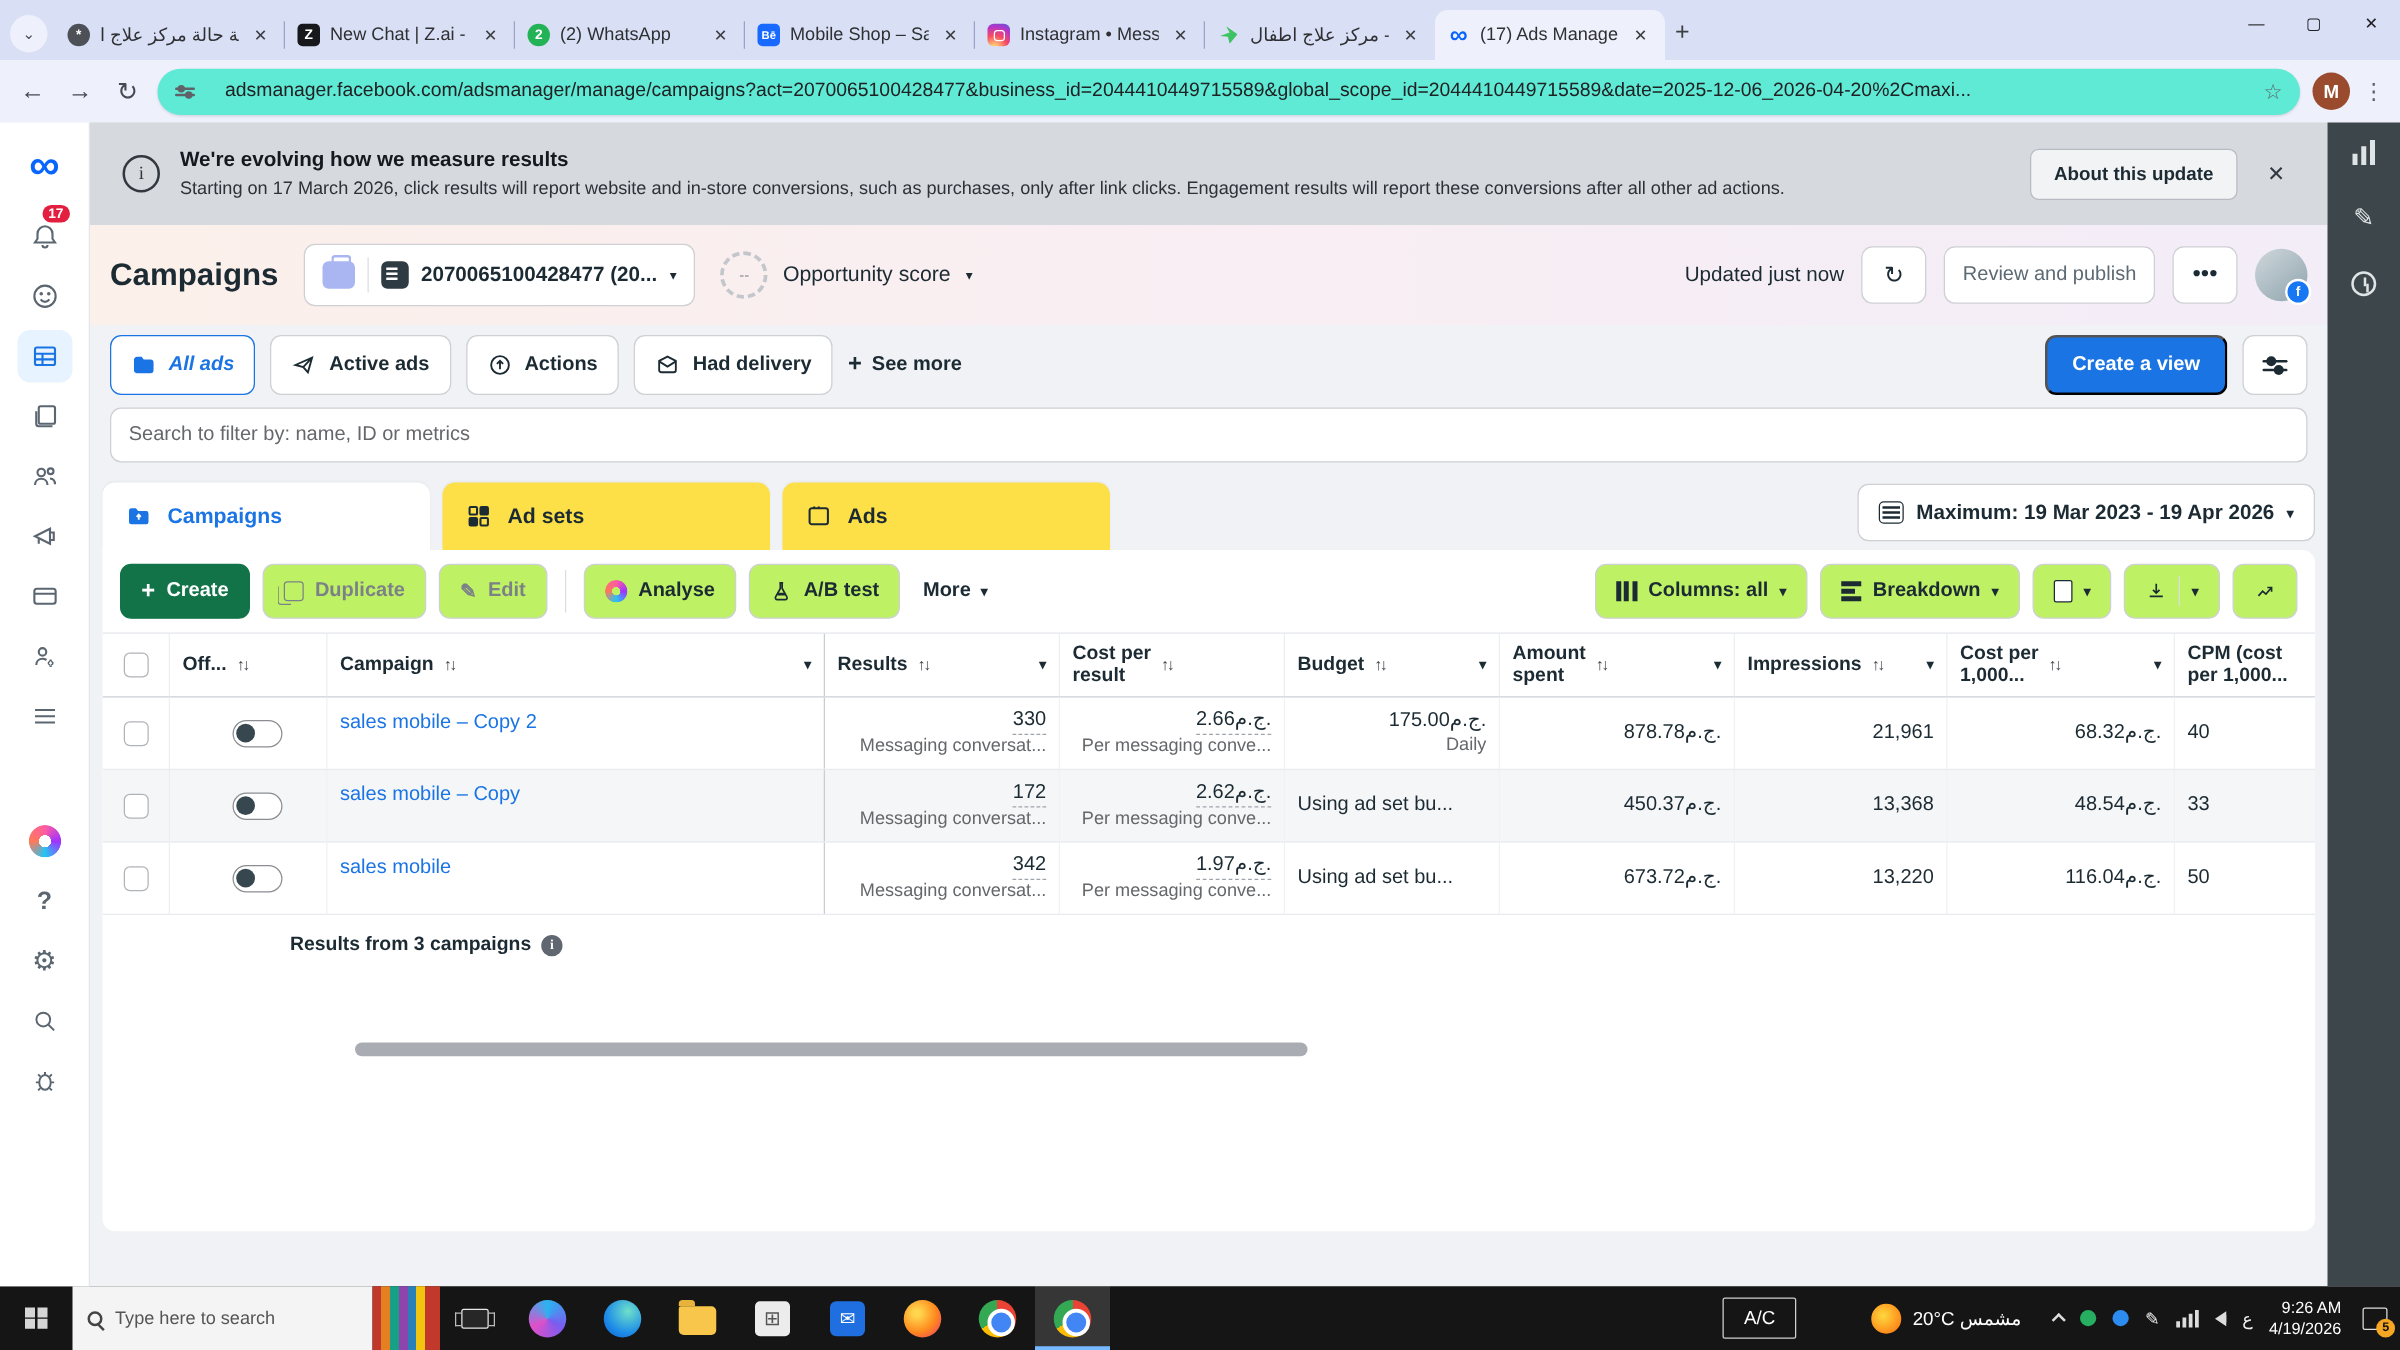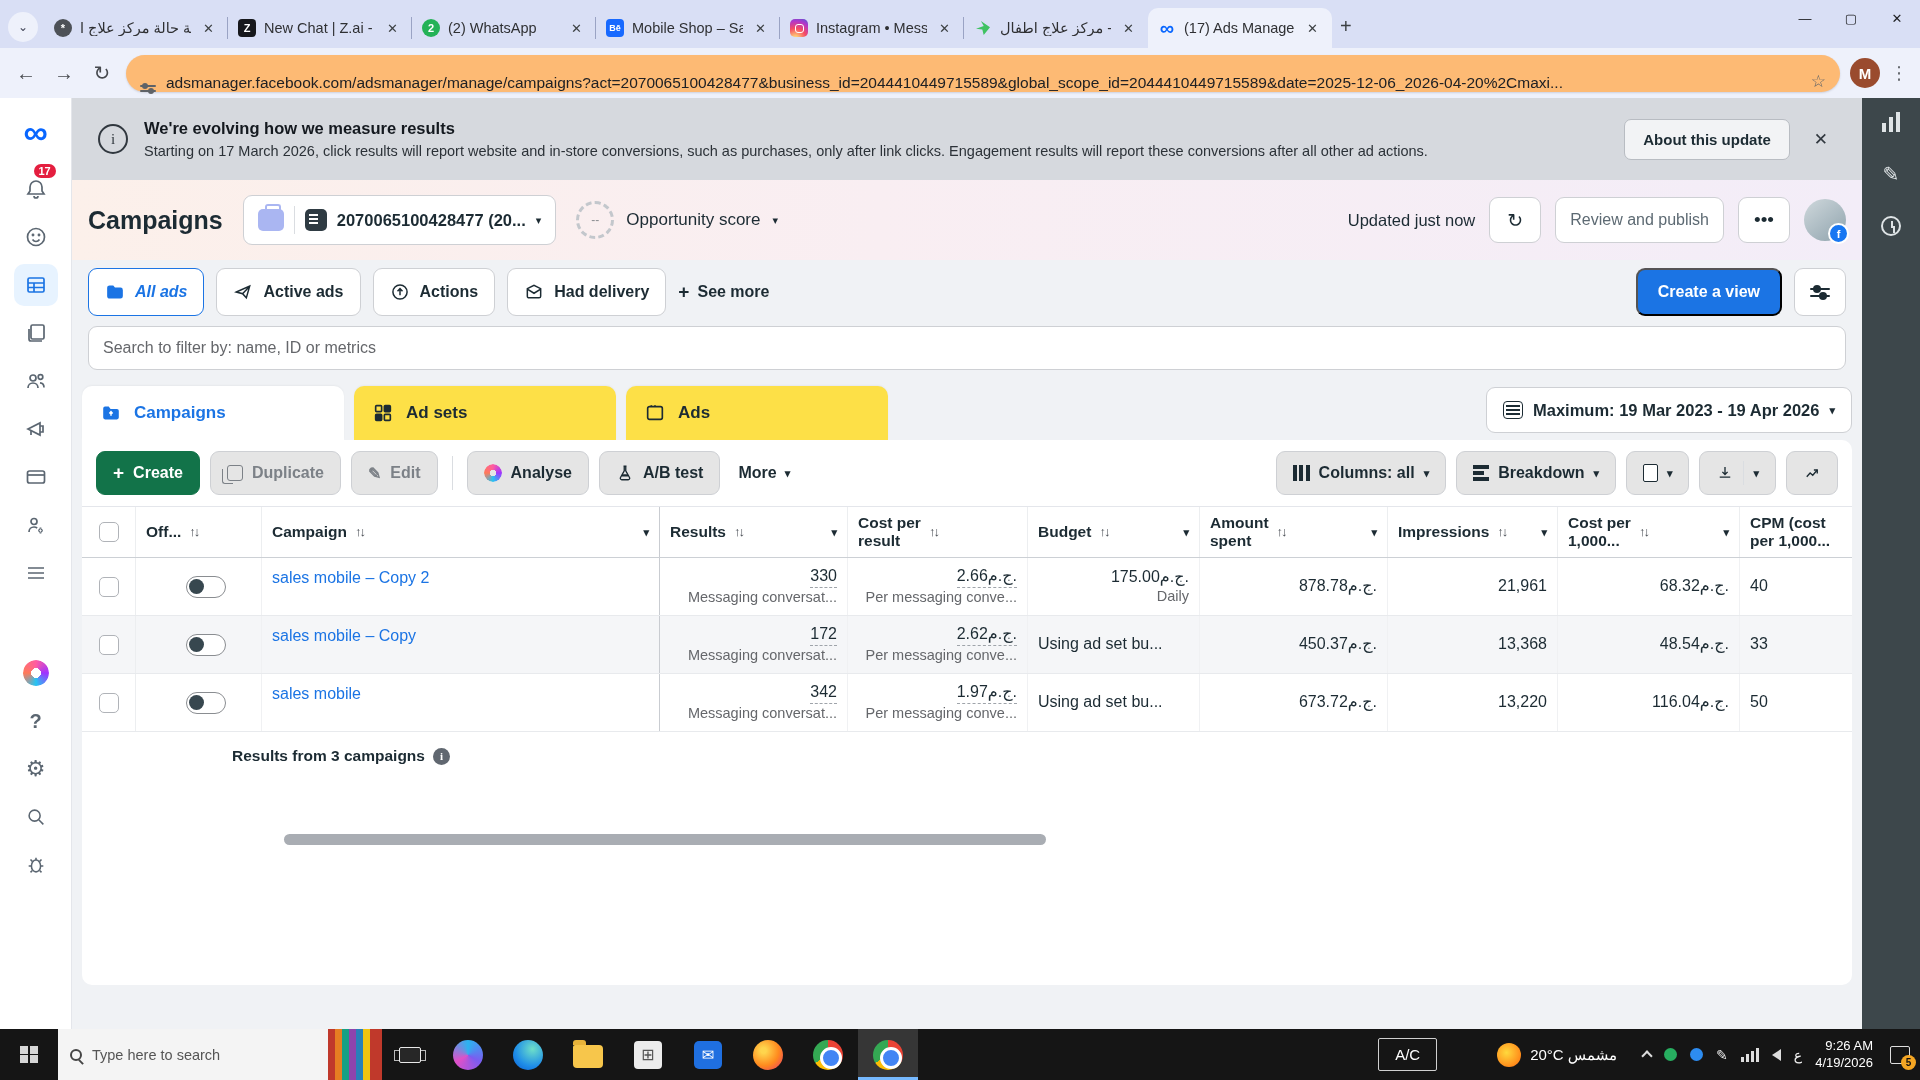--- a/index.html
+++ b/index.html
@@ -22,21 +22,21 @@
   .fav.instagram{background:radial-gradient(circle at 30% 110%,#ffd676 8%,#f54b64 45%,#b335c9 75%,#4f5bd5 100%);border-radius:5px;}
   .fav.instagram i{width:9px;height:9px;border:1.6px solid #fff;border-radius:3px;display:block;}
   .fav.gab{background:transparent;}
   .fav.gab i{display:block;width:14px;height:14px;background:#3fc262;clip-path:polygon(0 55%,55% 35%,35% 0,100% 45%,55% 100%,45% 60%);}
   .fav.meta{background:transparent;color:#0866ff;font-size:20px;}
   .newtab{color:#3c4043;font-size:20px;margin:0 0 10px 8px;}
   .winctl{position:absolute;right:0;top:0;height:36px;display:flex;}
   .winctl span{width:46px;display:flex;align-items:center;justify-content:center;color:#202124;font-size:13px;}
   .toolbar{height:50px;background:#eef1fb;display:flex;align-items:center;padding:0 12px;gap:10px;}
   .navic{color:#46494e;font-size:20px;width:28px;text-align:center;}
-  .omnibox{flex:1;height:37px;background:#fdba74;border-radius:19px;display:flex;align-items:flex-end;padding:0 14px;gap:10px;box-shadow:0 1px 2px rgba(60,64,90,.18);min-width:0;}
+  .omnibox{flex:1;height:37px;background:#5eead4;border-radius:19px;display:flex;align-items:center;padding:0 14px;gap:24px;box-shadow:0 1px 2px rgba(60,64,90,.18);min-width:0;}
   .tune{display:flex;flex-direction:column;gap:3px;width:16px;}
   .tune i{height:2px;background:#5f6368;border-radius:2px;position:relative;display:block;}
   .tune i::after{content:"";position:absolute;top:-2px;width:6px;height:6px;border-radius:50%;background:#5f6368;}
   .tune i:first-child::after{left:2px;}.tune i:last-child::after{right:2px;}
   .urltext{flex:1;font-size:15.5px;color:#202124;white-space:nowrap;overflow:hidden;}
   .star{color:#5f6368;font-size:17px;}
   .avatar-m{width:30px;height:30px;border-radius:50%;background:#9a4b2e;color:#fff;display:flex;align-items:center;justify-content:center;font-size:15px;font-weight:bold;}
   .kebab{color:#5f6368;font-size:18px;}
 
   
@@ -100,21 +100,21 @@
   .tabsrow{display:flex;align-items:flex-end;padding:0 10px;gap:10px;flex:0 0 60px;position:relative;}
   .ltab{width:262px;height:54px;border-radius:10px 10px 0 0;display:flex;align-items:center;gap:12px;padding:0 18px;font-size:17px;font-weight:bold;color:#1c2b33;background:#fde047;box-shadow:0 -1px 2px rgba(0,0,0,.04);}
   .ltab.active{background:#fff;color:#1b74e4;}
   .ltab svg{flex:0 0 auto;}
   .daterange{margin-left:auto;align-self:center;height:46px;background:#fff;border:1px solid #ced0d4;border-radius:9px;display:flex;align-items:center;gap:10px;padding:0 16px;font-size:16.5px;font-weight:600;color:#1c2b33;}
   .calic{width:20px;height:18px;border:1.8px solid #1c2b33;border-radius:4px;position:relative;}
   .calic::before{content:"";position:absolute;left:2px;top:3px;right:2px;height:1.6px;background:#1c2b33;box-shadow:0 4px 0 #1c2b33,0 8px 0 #1c2b33;}
   
   .panel{flex:1;background:#fff;margin:0 10px;border-radius:0 10px 10px 10px;position:relative;overflow:hidden;display:flex;flex-direction:column;}
   .actionsrow{height:66px;display:flex;align-items:center;padding:0 14px;gap:10px;flex:0 0 66px;}
-  .abtn{height:44px;background:#e5e5e5;border:1px solid #ced0d4;border-radius:9px;display:flex;align-items:center;gap:9px;padding:0 16px;font-size:16px;font-weight:600;color:#1c2b33;}
+  .abtn{height:44px;background:#bef264;border:1px solid #ced0d4;border-radius:9px;display:flex;align-items:center;gap:9px;padding:0 16px;font-size:16px;font-weight:600;color:#1c2b33;}
   .abtn.disabled{color:#7c8187;}
   .abtn.green{background:#127349;border-color:#127349;color:#fff;}
   .vdiv{width:1px;height:34px;background:#dadde1;margin:0 4px;}
   .more{font-size:16px;font-weight:600;color:#1c2b33;display:flex;align-items:center;gap:8px;padding:0 8px;}
   .ar-right{margin-left:auto;display:flex;gap:10px;align-items:flex-start;}
   .colic{display:flex;gap:2.5px;}
   .colic i{width:4px;height:16px;background:#1c2b33;display:block;}
   .brkic{display:flex;flex-direction:column;gap:2px;align-items:flex-start;}
   .brkic i{height:4px;background:#1c2b33;display:block;}
   .brkic i:nth-child(1){width:16px;}.brkic i:nth-child(2){width:11px;}.brkic i:nth-child(3){width:16px;}
@@ -158,21 +158,21 @@
   .rr-bars{display:flex;align-items:flex-end;gap:3px;height:20px;}
   .rr-bars i{width:4px;background:#dfe4e6;display:block;}
   .rr-bars i:nth-child(1){height:9px;}.rr-bars i:nth-child(2){height:15px;}.rr-bars i:nth-child(3){height:20px;}
   .rr-clock{width:20px;height:20px;border:2px solid #dfe4e6;border-radius:50%;position:relative;}
   .rr-clock::after{content:"";position:absolute;left:8px;top:3px;width:2px;height:7px;background:#dfe4e6;box-shadow:2px 5px 0 -0px #dfe4e6;}
   
   .taskbar{height:51px;background:#151515;display:flex;align-items:stretch;color:#fff;}
   .tb-start{width:58px;display:flex;align-items:center;justify-content:center;}
   .winlogo{display:grid;grid-template-columns:8px 8px;grid-template-rows:8px 8px;gap:1.5px;}
   .winlogo i{background:#d6d6d6;display:block;}
-  .tb-search{width:270px;background:#f4f4f4;display:flex;align-items:center;gap:10px;padding:0 12px;color:#555;font-size:14.5px;}
+  .tb-search{width:240px;background:#f4f4f4;display:flex;align-items:center;gap:10px;padding:0 12px;color:#555;font-size:14.5px;}
   .mag{width:12px;height:12px;border:2px solid #444;border-radius:50%;position:relative;flex:0 0 12px;}
   .mag::after{content:"";position:absolute;right:-4px;bottom:-4px;width:6px;height:2px;background:#444;transform:rotate(45deg);}
   .tb-books{width:54px;background:repeating-linear-gradient(90deg,#c0392b 0 7px,#e67e22 7px 14px,#16a085 14px 21px,#8e44ad 21px 28px,#2980b9 28px 35px,#f1c40f 35px 42px,#c0392b 42px 49px);}
   .tb-taskview{width:56px;display:flex;align-items:center;justify-content:center;}
   .tv{width:22px;height:16px;border:1.6px solid #e8e8e8;border-radius:2px;position:relative;background:rgba(255,255,255,.08);}
   .tv::before{content:"";position:absolute;left:-6px;top:2px;width:4px;height:9px;border:1.4px solid #bbb;border-right:none;}
   .tv::after{content:"";position:absolute;right:-6px;top:2px;width:4px;height:9px;border:1.4px solid #bbb;border-left:none;}
   .tb-apps{display:flex;}
   .tb-app{width:60px;display:flex;align-items:center;justify-content:center;position:relative;}
   .tb-app.open{background:rgba(255,255,255,.14);box-shadow:inset 0 -3px 0 #76b9ff;}

